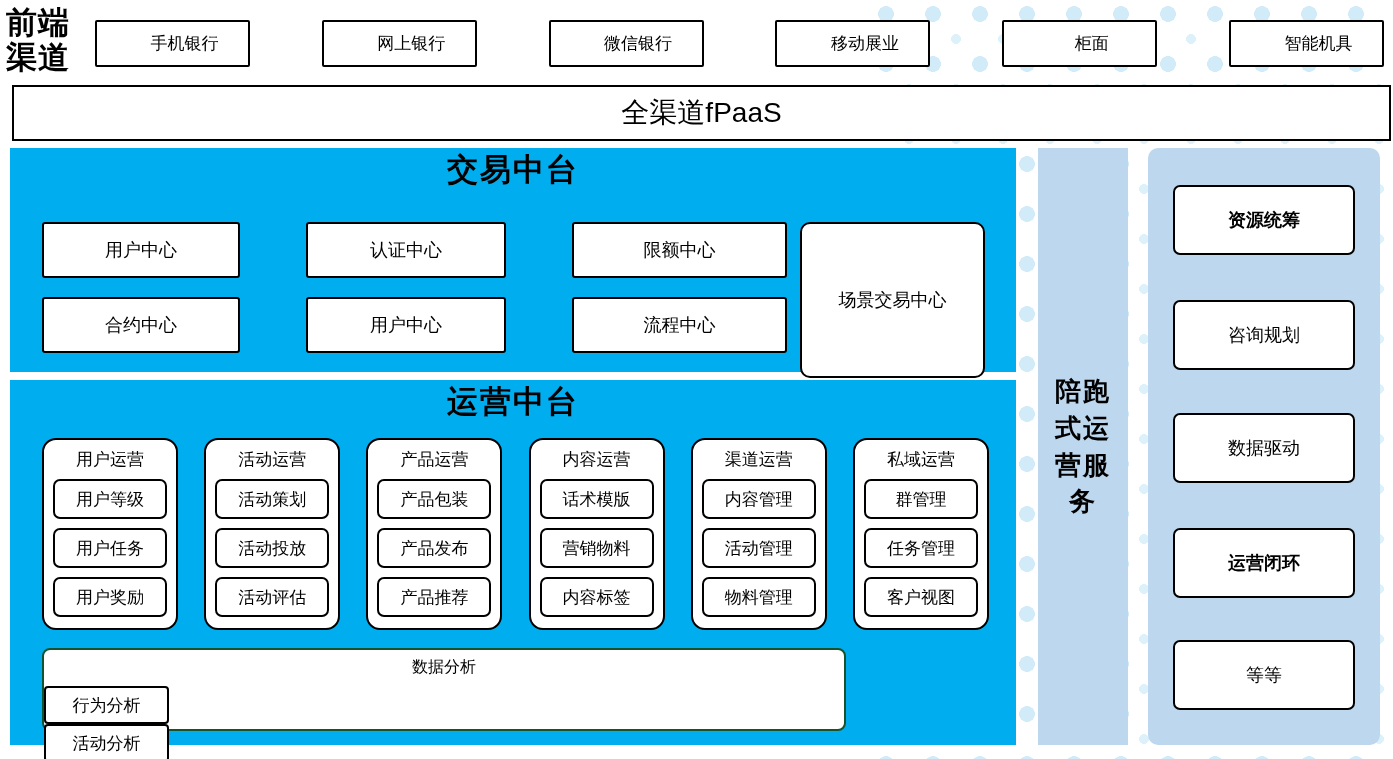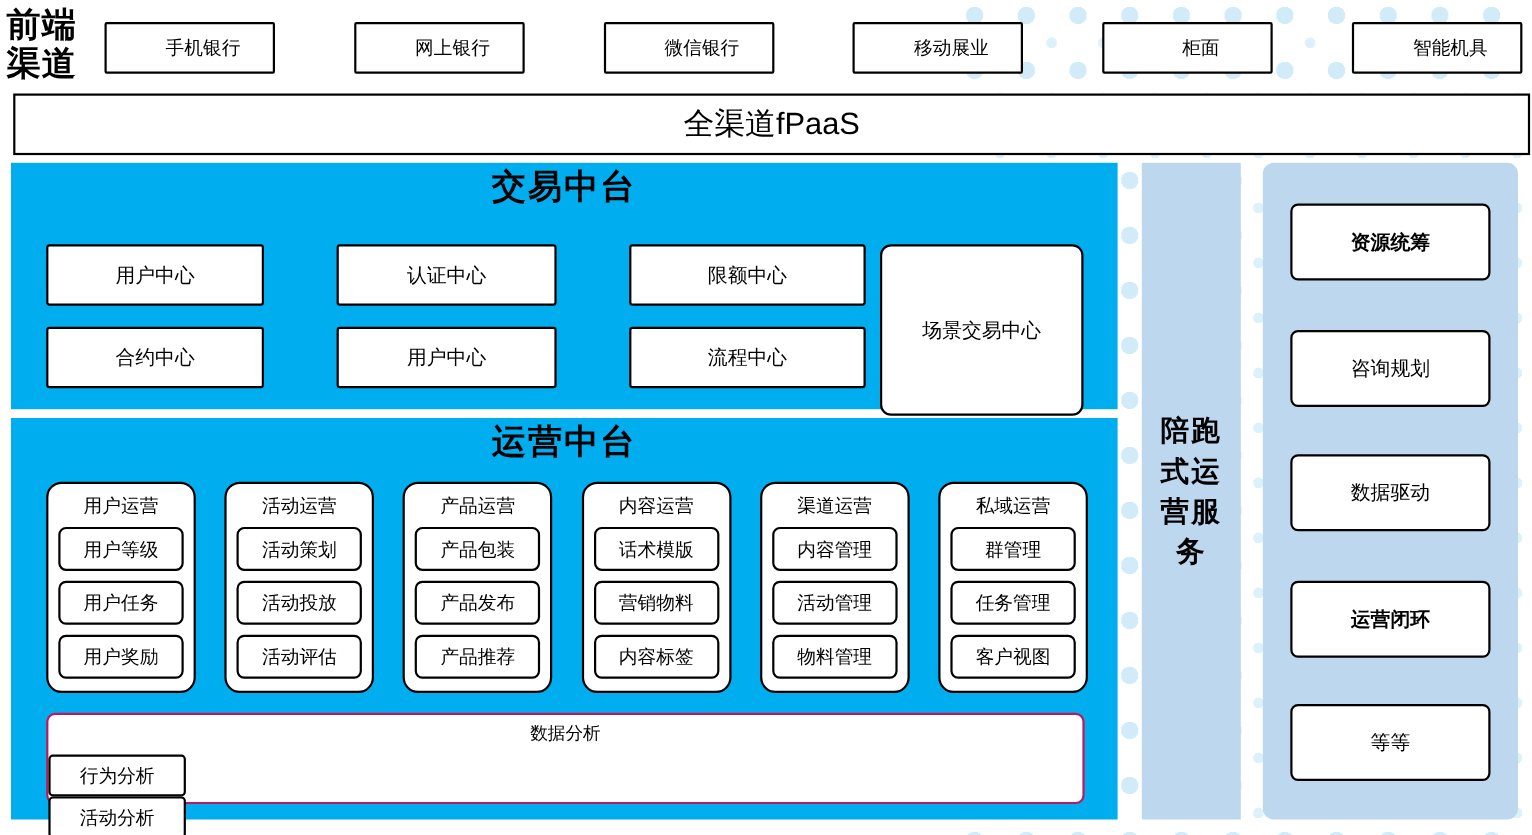--- a/index.html
+++ b/index.html
@@ -64,22 +64,22 @@
     width:136px;height:192px;box-sizing:border-box;background:#fff;
     border:2px solid #000;border-radius:14px;padding:7px 9px 0;
   }
   .ops-col-title{text-align:center;font-size:17px;margin:1px 0 8px;}
   .ops-item{
     height:40px;box-sizing:border-box;background:#fff;border:2px solid #000;border-radius:7px;
     margin-bottom:9px;display:flex;align-items:center;justify-content:center;font-size:17px;
   }
   
   .analysis{
-    position:absolute;left:32px;top:268px;width:944px;height:83px;box-sizing:border-box;
-    background:#fff;border:2px solid #be185d;border-radius:8px;
+    position:absolute;left:32px;top:268px;width:804px;height:83px;box-sizing:border-box;
+    background:#fff;border:2px solid #14532d;border-radius:8px;
   }
   .analysis-title{text-align:center;font-size:16px;margin-top:7px;}
   .analysis-items{display:flex;justify-content:space-around;margin-top:8px;flex-direction:column;}
   .analysis-item{
     width:125px;height:38px;box-sizing:border-box;background:#fff;border:2px solid #000;border-radius:4px;
     display:flex;align-items:center;justify-content:center;font-size:17px;
   }
   
   .service-bar{
     left:1038px;top:148px;width:90px;height:597px;background:#BDD7EE;

